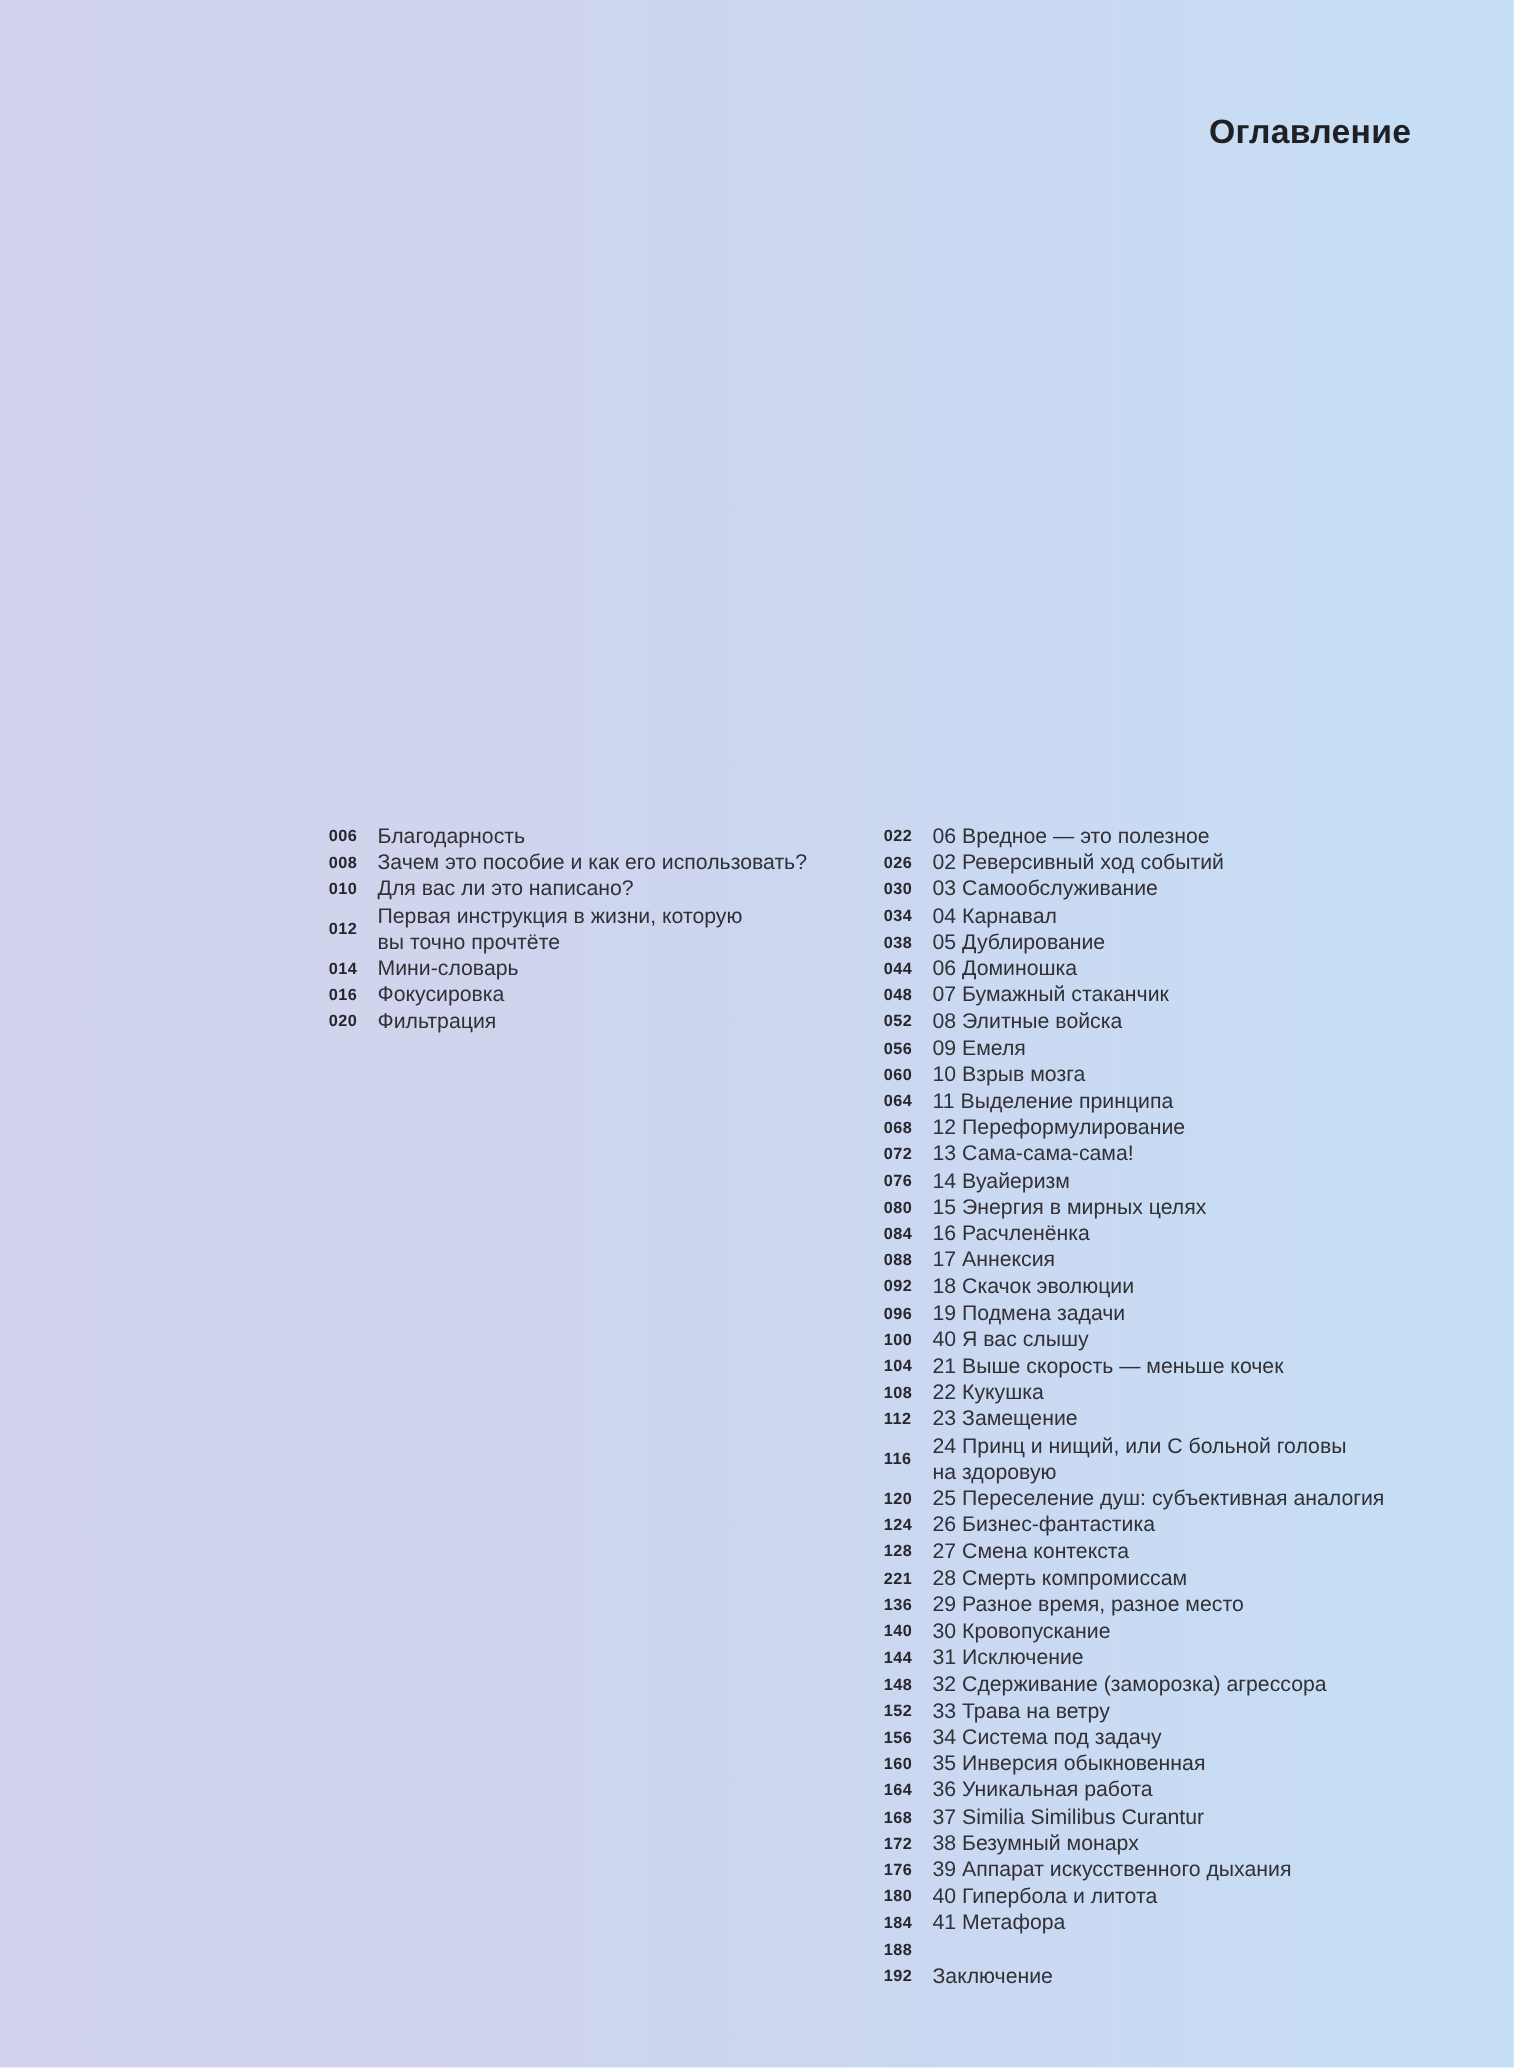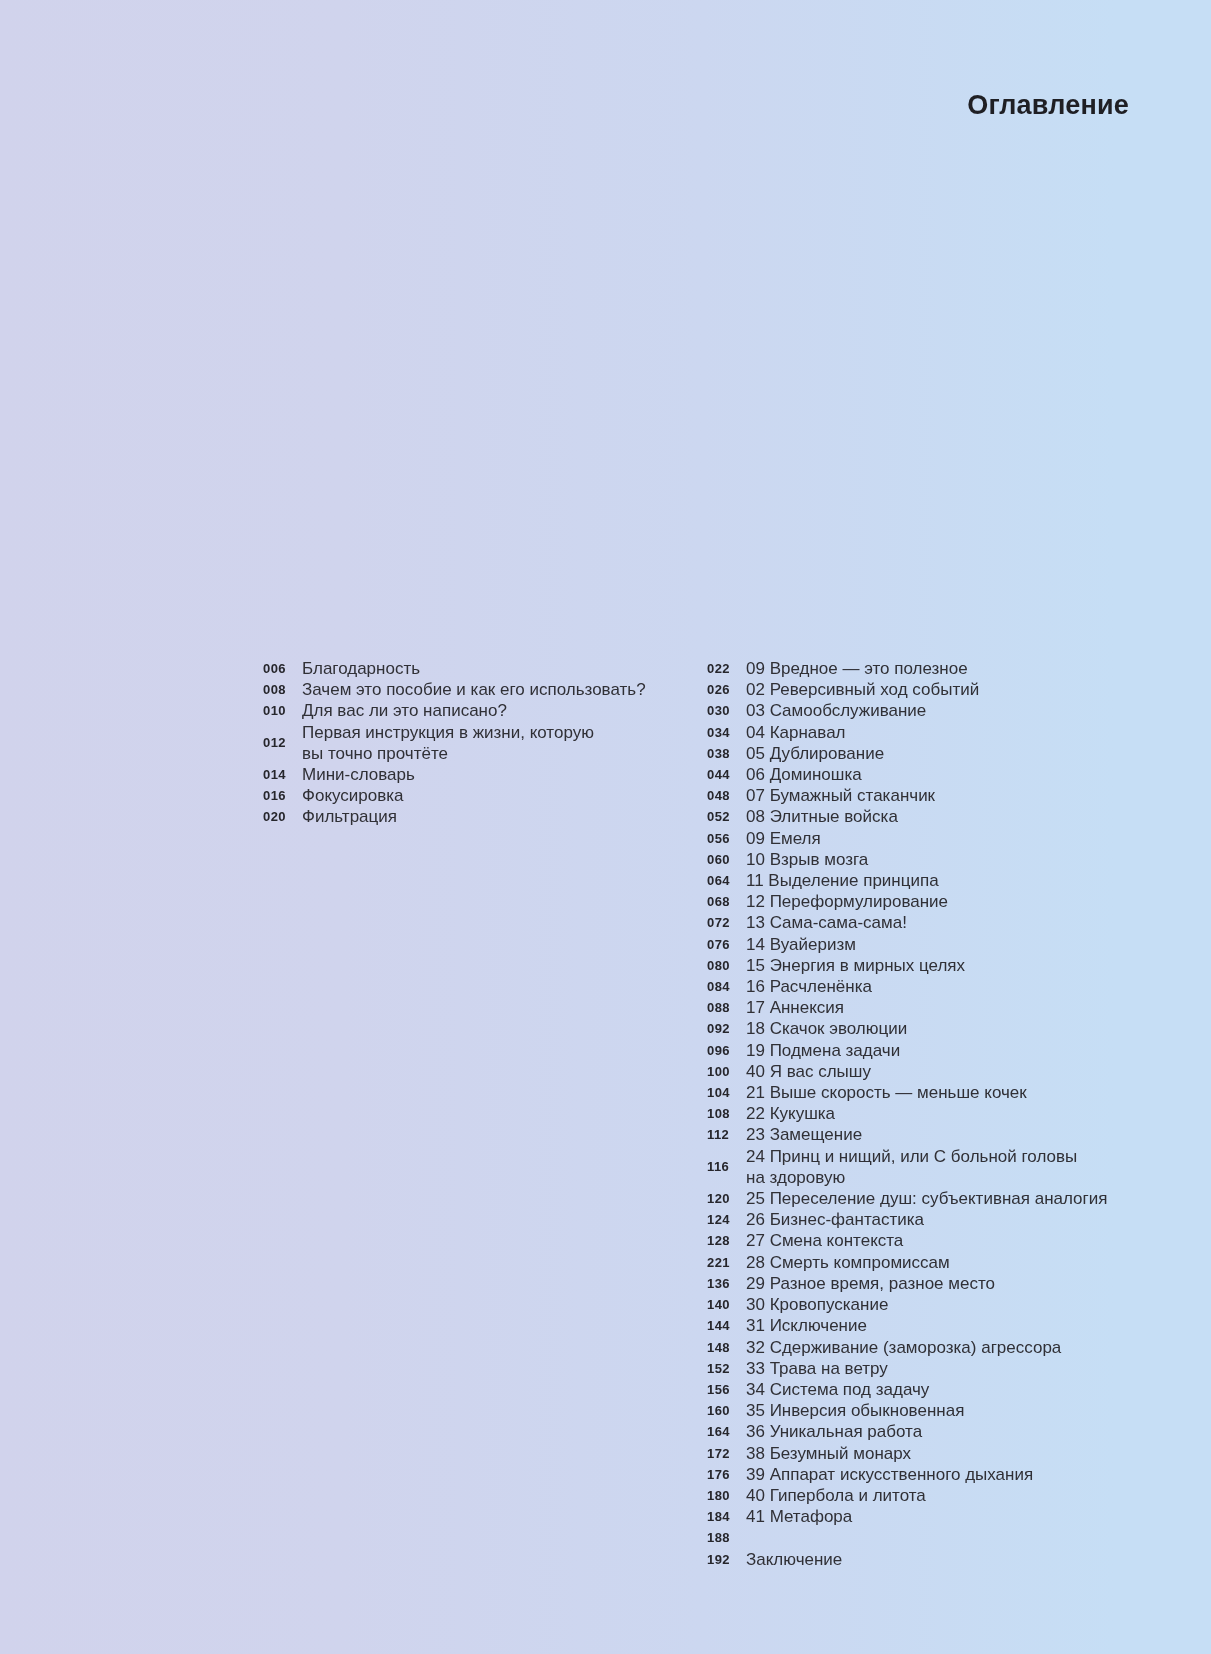--- a/index.html
+++ b/index.html
@@ -88,21 +88,21 @@
     </div>
     <div class="toc-row">
       <span class="pagenum">020</span>
       <span class="entry-label">Фильтрация</span>
     </div>
   </div>
 
 <div class="toc-col right">
     <div class="toc-row">
       <span class="pagenum">022</span>
-      <span class="entry-label">09 Вредное — это полезное</span>
+      <span class="entry-label">06 Вредное — это полезное</span>
     </div>
     <div class="toc-row">
       <span class="pagenum">026</span>
       <span class="entry-label">02 Реверсивный ход событий</span>
     </div>
     <div class="toc-row">
       <span class="pagenum">030</span>
       <span class="entry-label">03 Самообслуживание</span>
     </div>
     <div class="toc-row">
@@ -232,20 +232,24 @@
     </div>
     <div class="toc-row">
       <span class="pagenum">160</span>
       <span class="entry-label">35 Инверсия обыкновенная</span>
     </div>
     <div class="toc-row">
       <span class="pagenum">164</span>
       <span class="entry-label">36 Уникальная работа</span>
     </div>
     <div class="toc-row">
+      <span class="pagenum">168</span>
+      <span class="entry-label">37 Similia Similibus Curantur</span>
+    </div>
+    <div class="toc-row">
       <span class="pagenum">172</span>
       <span class="entry-label">38 Безумный монарх</span>
     </div>
     <div class="toc-row">
       <span class="pagenum">176</span>
       <span class="entry-label">39 Аппарат искусственного дыхания</span>
     </div>
     <div class="toc-row">
       <span class="pagenum">180</span>
       <span class="entry-label">40 Гипербола и литота</span>

